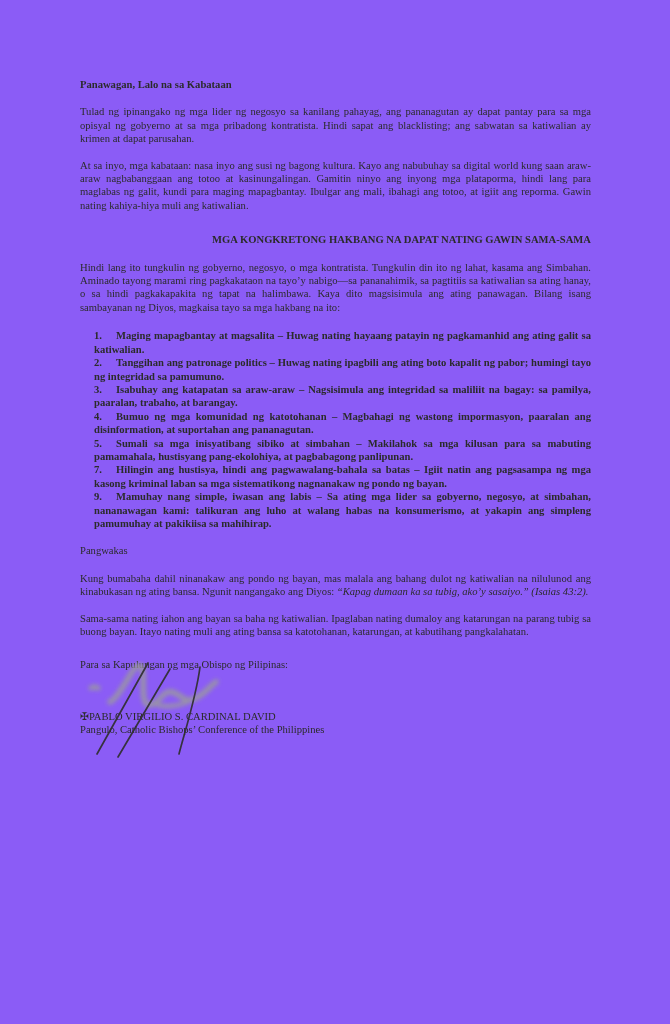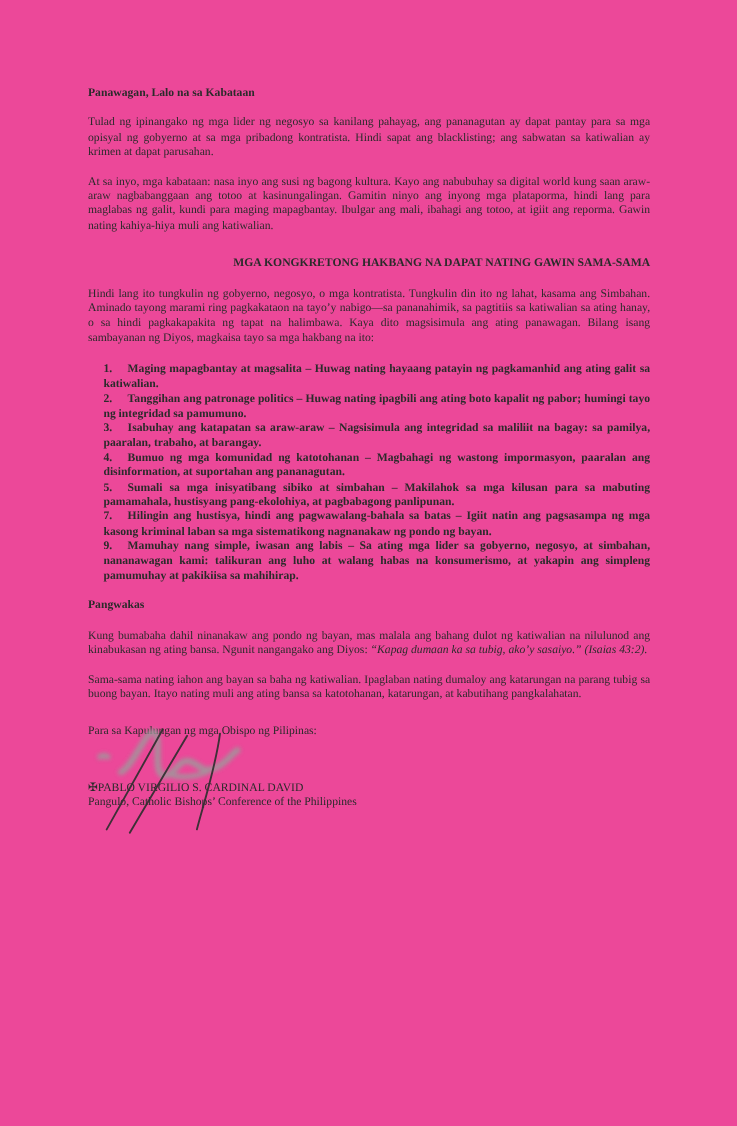--- a/index.html
+++ b/index.html
@@ -4,21 +4,21 @@
 <style>
   html, body {
     margin: 0;
     padding: 0;
     background: #ffffff;
   }
   .page {
     position: relative;
     width: 670px;
     height: 1024px;
-    background: #ec4899;
+    background: #8b5cf6;
     box-sizing: border-box;
     padding: 78px 79px 0 80px;
     overflow: hidden;
     font-family: "Liberation Serif", serif;
     color: #2b2b2b;
     font-size: 10.6px;
     line-height: 13.4px;
   }
   .para {
     margin: 0 0 13px 0;
@@ -27,21 +27,21 @@
   .heading {
     font-weight: bold;
     margin: 0 0 14px 0;
   }
   .heading-mid {
     font-weight: bold;
     margin: 21px 0 14px 0;
     text-align: right;
   }
   .heading-close {
-    font-weight: bold;
+    font-weight: normal;
     margin: 14px 0 14px 0;
   }
   .intro-para {
     margin-bottom: 15px;
   }
   .action-list {
     margin: 0 0 0 0;
     font-weight: bold;
   }
   .list-item {

